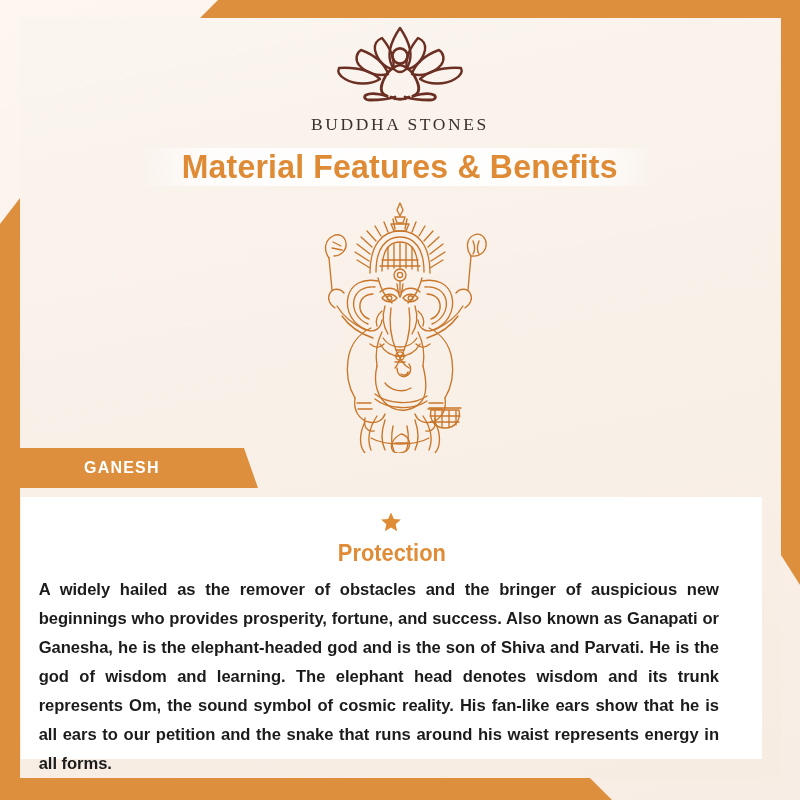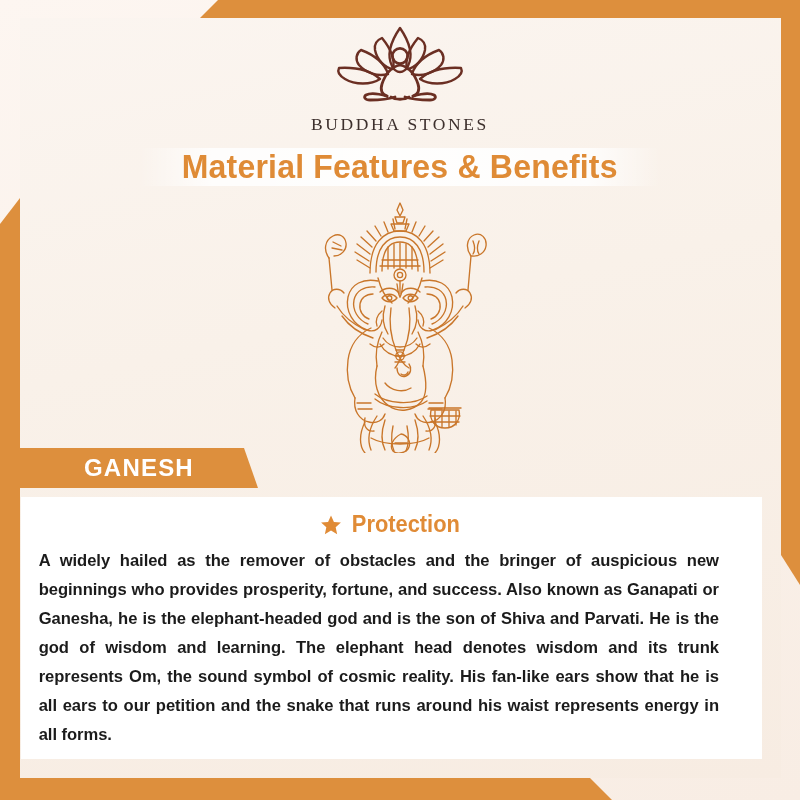--- a/index.html
+++ b/index.html
@@ -95,40 +95,40 @@
   .name-banner {
     position: absolute; left: 0; top: 448px; width: 258px; height: 40px;
     background: #dd8f3d;
     clip-path: polygon(0 0, 244px 0, 258px 40px, 0 40px);
     display: flex; align-items: center;
     z-index: 6;
   }
   .name-text {
     margin-left: 84px;
     color: #ffffff;
-    font-size: 24px;
+    font-size: 16px;
     font-weight: 700;
     letter-spacing: 1.2px;
   }
 
   
   .card {
     position: absolute; left: 21px; top: 497px; width: 741px; height: 262px;
     background: #ffffff;
     z-index: 4;
     padding: 14px 8px 0 8px;
   }
 
   .benefits {
     display: flex; justify-content: center; align-items: center;
     gap: 16px;
     margin-bottom: 8px;
   }
   .benefit {
-    display: flex; align-items: center; gap: 7px;
+    display: flex; align-items: center; gap: 7px; flex-direction: column;
   }
   .star { width: 22px; height: 22px; flex: none; display: block; }
   .benefit-label {
     font-family: "Liberation Sans Narrow", "Liberation Sans", sans-serif;
     font-size: 23px;
     font-weight: 700;
     color: #e08b36;
     transform: scaleX(.95);
     white-space: nowrap;
   }

